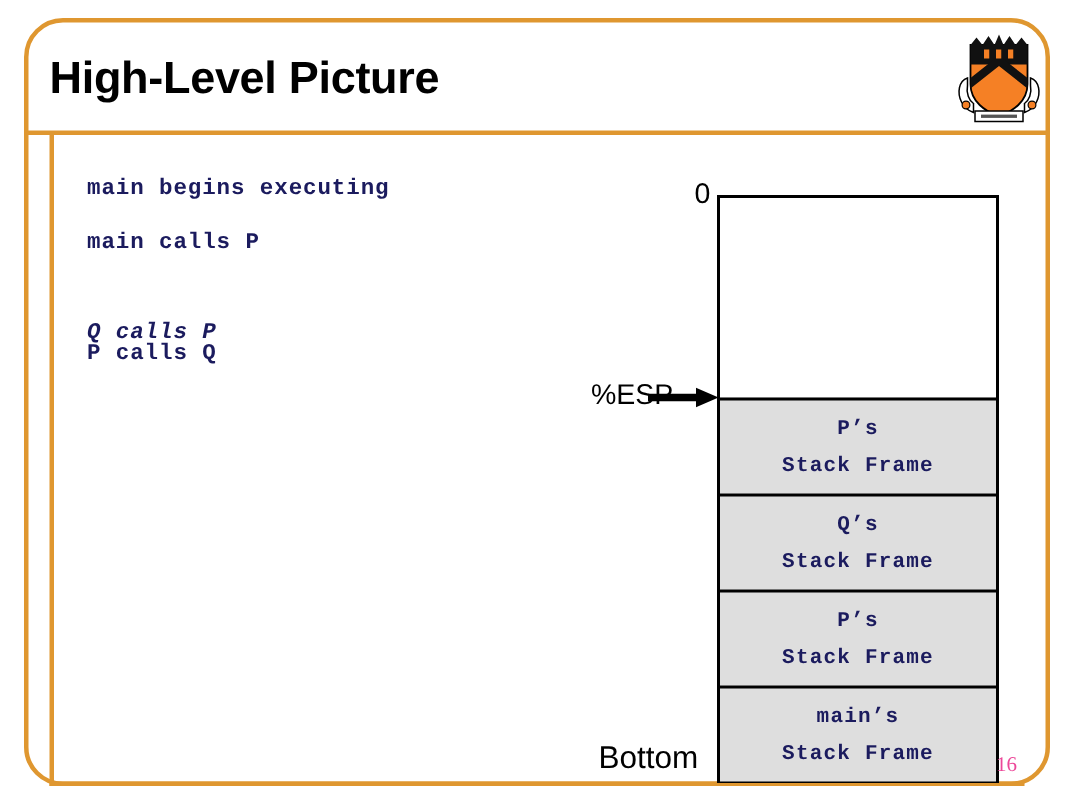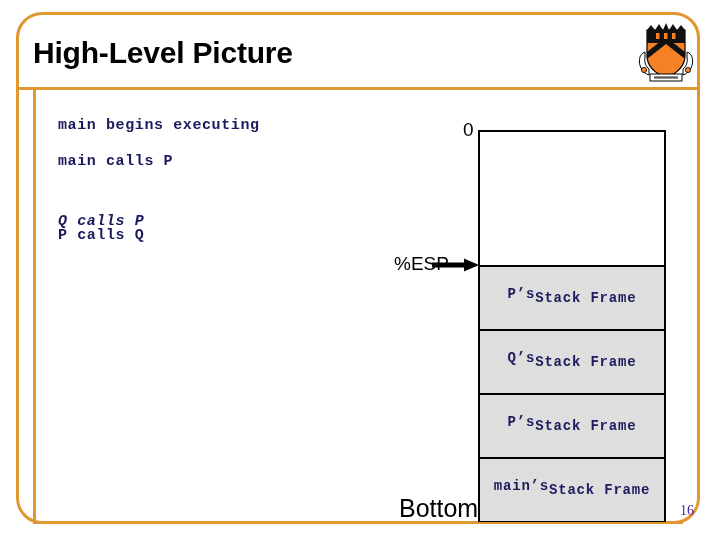--- a/index.html
+++ b/index.html
@@ -123,21 +123,21 @@
     top: 133px;
     right: 0;
     bottom: 0;
   }
   .frame-cell {
     height: 64px;
     background: #dedede;
     border-top: 2px solid #000000;
     box-sizing: border-box;
     display: flex;
-    flex-direction: row;
+    flex-direction: column;
     align-items: center;
     justify-content: center;
     font-family: "Liberation Mono", "DejaVu Sans Mono", monospace;
     font-size: 14px;
     font-weight: bold;
     color: #1b1b5e;
     letter-spacing: 0.8px;
   }
   .frame-cell .l1 { margin-bottom: 9px; }
   .frame-cell .l2 { }
@@ -160,33 +160,33 @@
     width: 48px;
     height: 14px;
   }
 
   
   .bottom-label {
     position: absolute;
     left: 399px;
     top: 494px;
     font-family: "Liberation Sans", sans-serif;
-    font-size: 25px;
+    font-size: 21px;
     color: #000000;
     white-space: nowrap;
   }
 
   
   .slide-number {
     position: absolute;
-    left: 680px;
+    left: 664px;
     top: 503px;
     font-family: "Liberation Serif", serif;
     font-size: 14px;
-    color: #4c1d95;
+    color: #ec4899;
   }
 
   
   .logo {
     position: absolute;
     left: 637px;
     top: 22px;
     width: 58px;
     height: 62px;
   }

